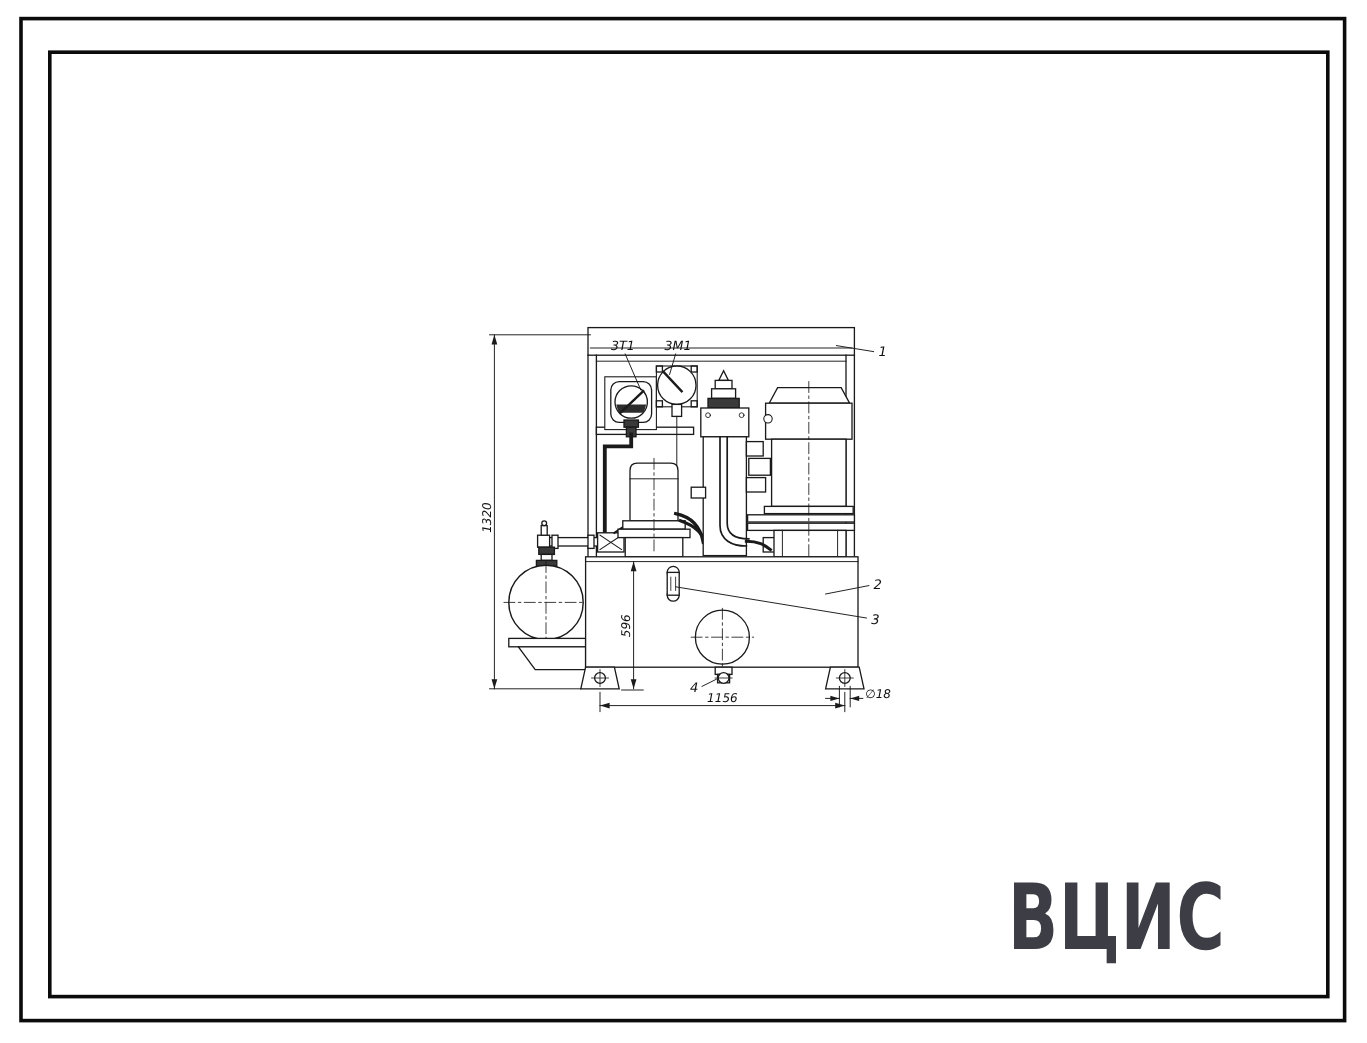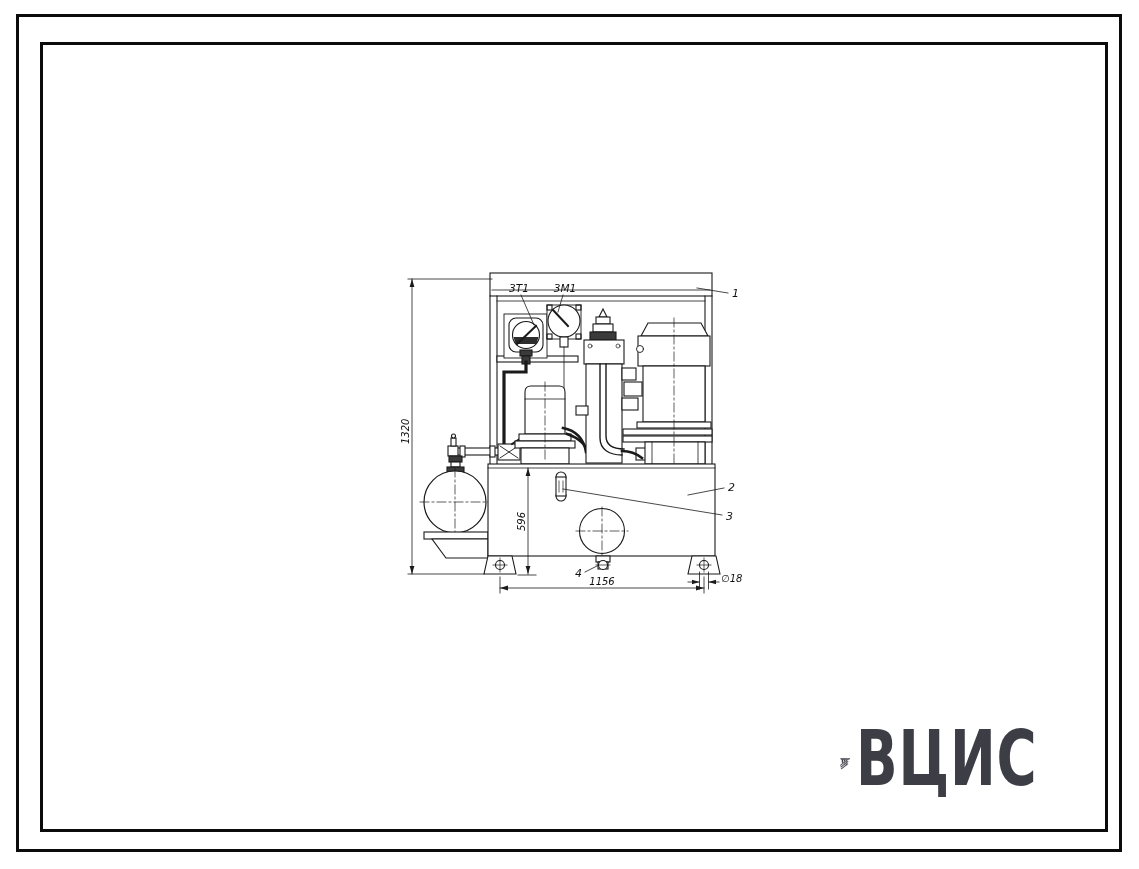--- a/index.html
+++ b/index.html
@@ -13,21 +13,21 @@
   }
   .inner-frame{
     position:absolute;left:40px;top:42px;width:1068px;height:790px;
     border:3px solid #0b0b0b;box-sizing:border-box;background:#ffffff;
   }
   .drawing-svg{
     position:absolute;left:393px;top:253px;width:360px;height:355px;
   }
   .logo{
     position:absolute;left:840px;top:720px;width:268px;height:78px;
-    display:flex;align-items:flex-end;gap:6px;
+    display:flex;align-items:flex-start;gap:6px;flex-direction:column;
   }
   .logo-text{
     font-weight:bold;font-size:76px;line-height:78px;color:#3d3d46;
     transform:scaleX(0.72);transform-origin:left center;
     letter-spacing:1px;white-space:nowrap;
   }
   svg text{font-family:"DejaVu Sans", sans-serif;}
   .dim-text{font-style:italic;font-size:10px;fill:#101010;}
   .callout-text{font-style:italic;font-size:11px;fill:#101010;}
   .label-text{font-style:italic;font-size:10.5px;fill:#101010;}

